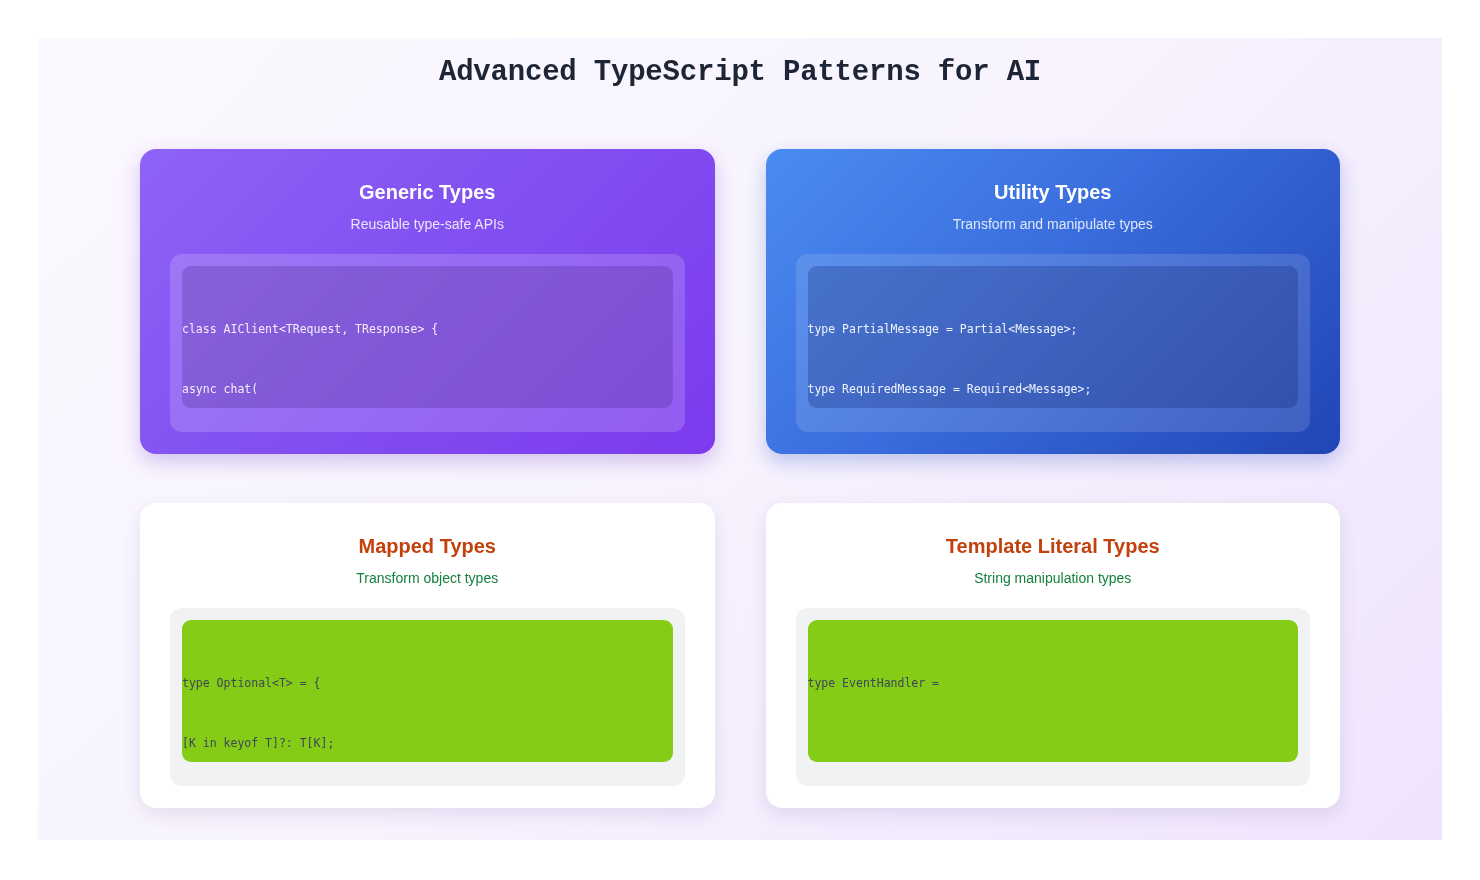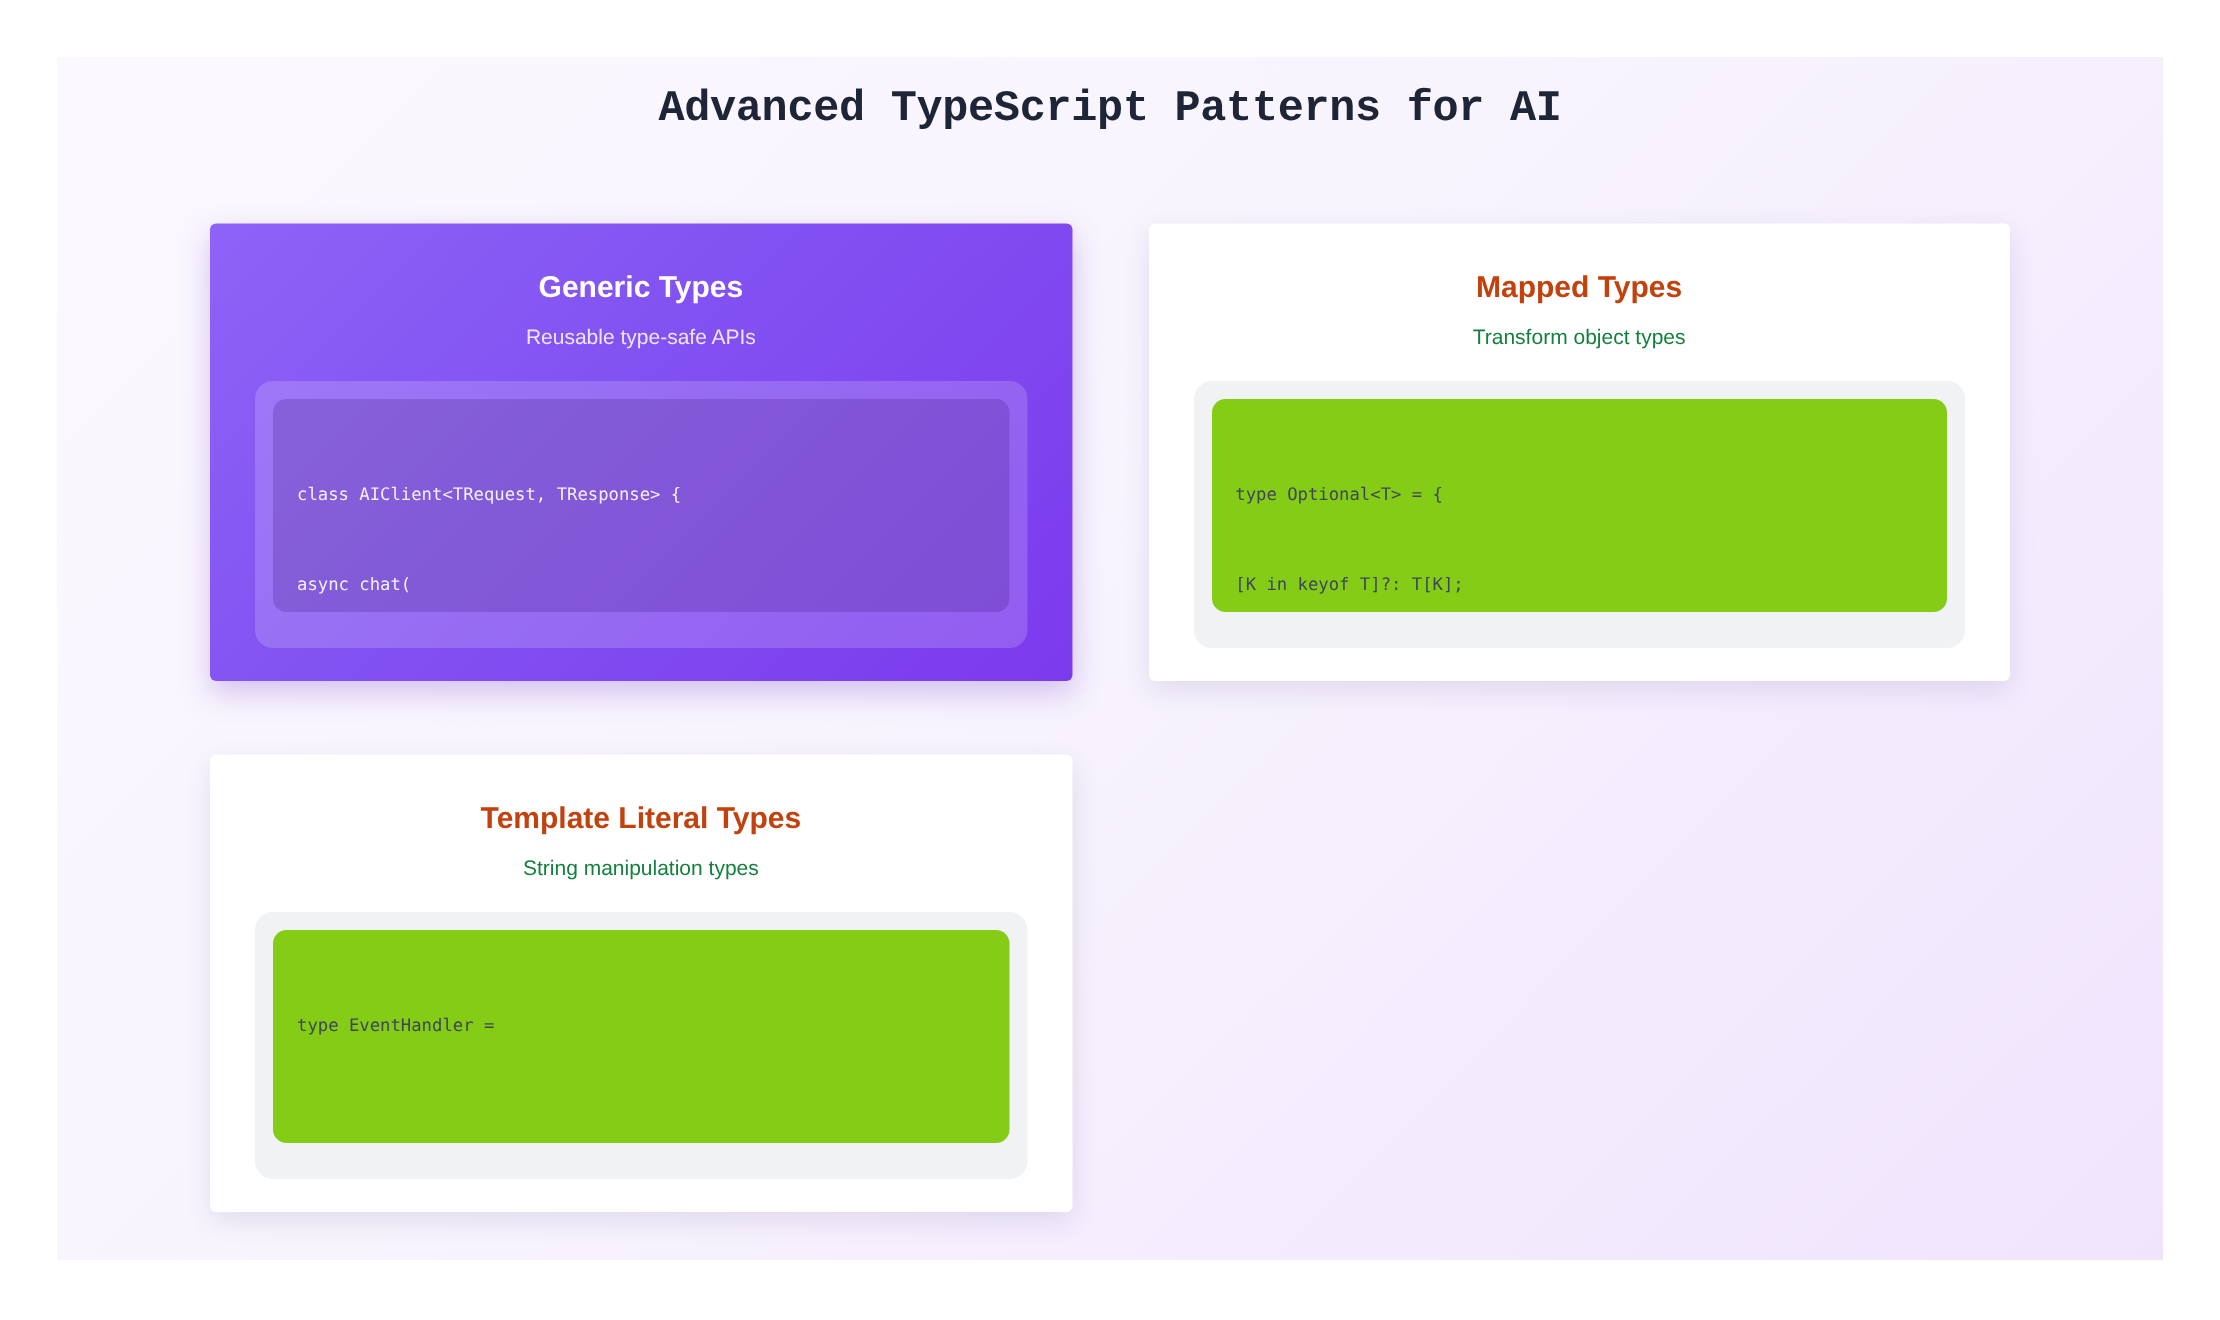--- a/index.html
+++ b/index.html
@@ -36,21 +36,21 @@
     margin: 60px auto 0;
     width: 1200px;
     display: grid;
     grid-template-columns: 1fr 1fr;
     column-gap: 51px;
     row-gap: 49px;
   }
 
   
   .card {
-    border-radius: 4px;
+    border-radius: 16px;
     padding: 20px 30px 28px;
     height: 305px;
     overflow: hidden;
     position: relative;
   }
 
   .card.purple {
     background: linear-gradient(135deg, #8e63f7 0%, #8353f2 40%, #7c3aed 100%);
     box-shadow: 0 8px 20px rgba(110, 60, 200, 0.28);
   }
@@ -95,21 +95,21 @@
     height: 178px;
     overflow: hidden;
   }
 
   .card.purple .code-panel { background: rgba(255,255,255,0.17); }
   .card.blue   .code-panel { background: rgba(255,255,255,0.13); }
   .card.light  .code-panel { background: #f1f2f4; }
 
   .code-block {
     border-radius: 9px;
-    padding: 13px 16px;
+    padding: 13px 0;
     height: 142px;
     overflow: hidden;
     font-family: "DejaVu Sans Mono", monospace;
     font-size: 11.5px;
     line-height: 20px;
     white-space: pre;
   }
 
   .card.purple .code-block {
     background: rgba(60, 20, 120, 0.22);
@@ -143,20 +143,34 @@
           <span class="code-line">class AIClient&lt;TRequest, TResponse&gt; {</span>
           <span class="code-line">async chat(</span>
           
           
           
           
         </div>
       </div>
     </section>
 
+    <section class="card blue">
+      <h2 class="card-title">Utility Types</h2>
+      <p class="card-subtitle">Transform and manipulate types</p>
+      <div class="code-panel">
+        <div class="code-block">
+          <span class="code-line">type PartialMessage = Partial&lt;Message&gt;;</span>
+          <span class="code-line">type RequiredMessage = Required&lt;Message&gt;;</span>
+          
+          
+          
+          
+        </div>
+      </div>
+    </section>
 
     <section class="card light">
       <h2 class="card-title">Mapped Types</h2>
       <p class="card-subtitle">Transform object types</p>
       <div class="code-panel">
         <div class="code-block">
           <span class="code-line">type Optional&lt;T&gt; = {</span>
           <span class="code-line">[K in keyof T]?: T[K];</span>
           
           

